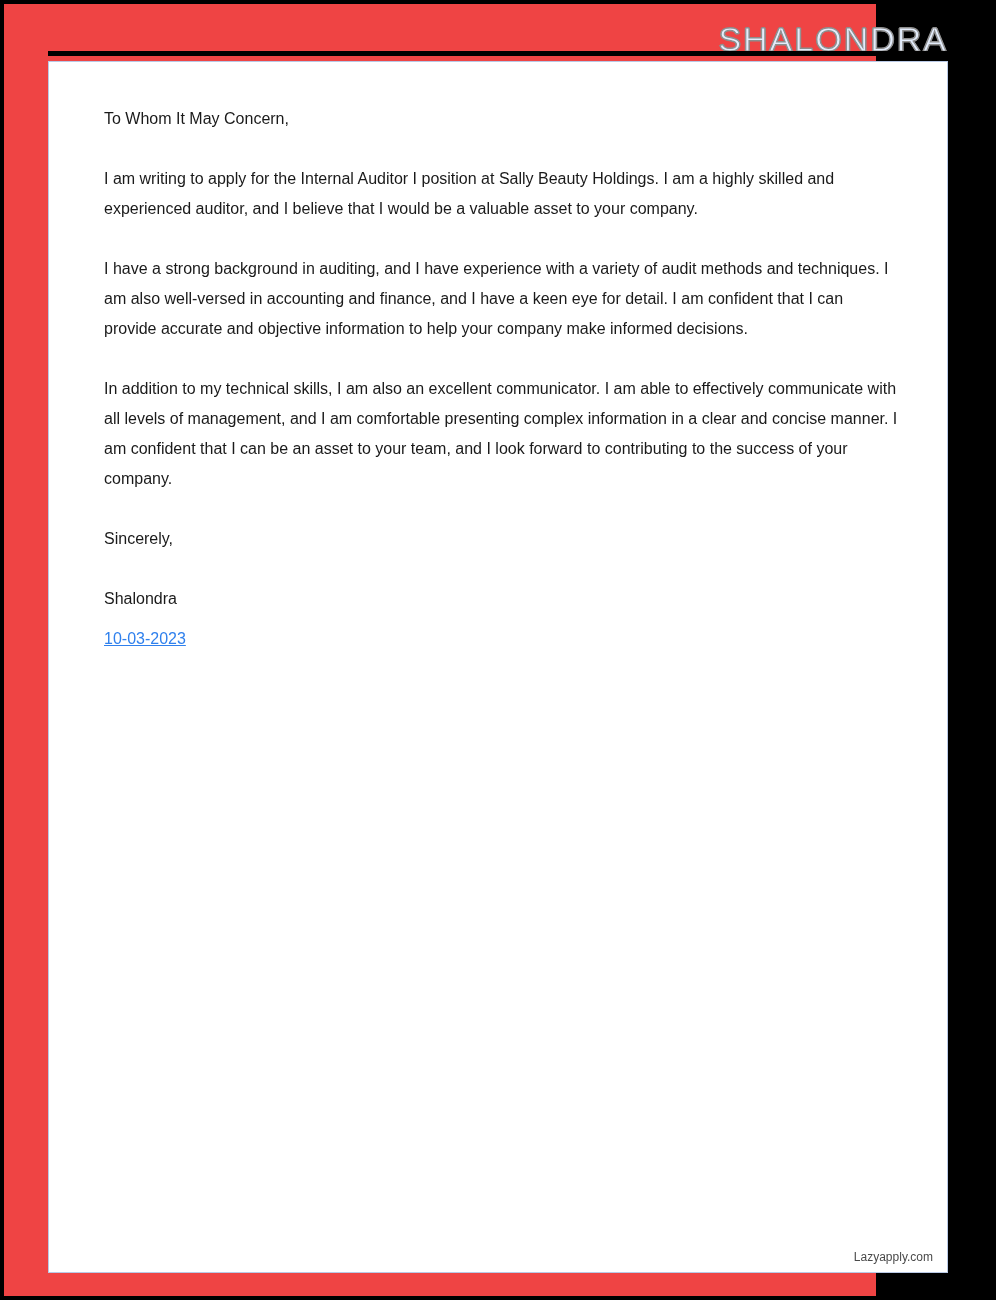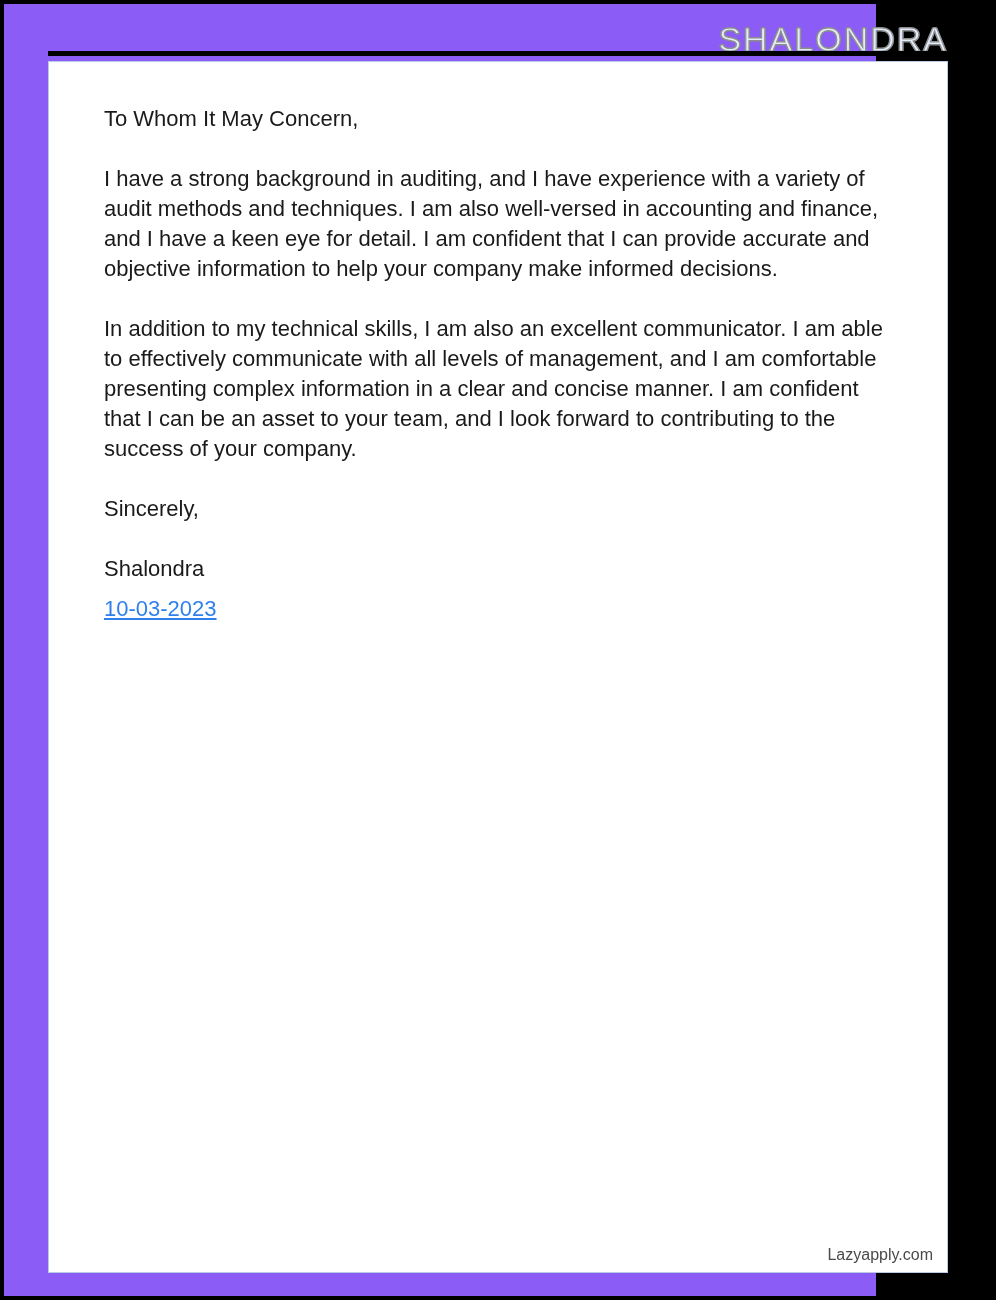--- a/index.html
+++ b/index.html
@@ -12,21 +12,21 @@
     background: #000;
     font-family: "DejaVu Sans", sans-serif;
     overflow: hidden;
   }
   .page {
     position: absolute;
     left: 4px;
     top: 4px;
     width: 872px;
     height: 1292px;
-    background: #8b5cf6;
+    background: #ef4444;
     box-sizing: border-box;
   }
   .header {
     position: absolute;
     left: 0;
     top: 0;
     width: 988px;
     height: 52px;
   }
   .brand {
@@ -63,57 +63,58 @@
   }
   .letter {
     position: absolute;
     left: 55px;
     top: 42px;
     width: 795px;
   }
   .letter p {
     margin: 0 0 30px 0;
     font-family: "Liberation Sans", sans-serif;
-    font-size: 22px;
+    font-size: 16px;
     line-height: 30px;
     color: #1a1a1a;
   }
   .letter p.tight {
     margin-bottom: 30px;
   }
   .date {
     margin: 0;
     font-family: "Liberation Sans", sans-serif;
     font-size: 17px;
     line-height: 30px;
     color: #2f80ed;
   }
   .footer {
     position: absolute;
     right: 14px;
     bottom: 8px;
     font-family: "Liberation Sans", sans-serif;
-    font-size: 16px;
+    font-size: 12px;
     color: #4a4a4a;
   }
 </style>
 </head>
 <body>
 
 <div class="page">
 
   <div class="header">
     <div class="brand">SHALONDRA</div>
     <div class="rule"></div>
   </div>
 
   <div class="sheet">
 
     <div class="letter">
       <p>To Whom It May Concern,</p>
+      <p>I am writing to apply for the Internal Auditor I position at Sally Beauty Holdings. I am a highly skilled and experienced auditor, and I believe that I would be a valuable asset to your company.</p>
       <p>I have a strong background in auditing, and I have experience with a variety of audit methods and techniques. I am also well-versed in accounting and finance, and I have a keen eye for detail. I am confident that I can provide accurate and objective information to help your company make informed decisions.</p>
       <p>In addition to my technical skills, I am also an excellent communicator. I am able to effectively communicate with all levels of management, and I am comfortable presenting complex information in a clear and concise manner. I am confident that I can be an asset to your team, and I look forward to contributing to the success of your company.</p>
       <p>Sincerely,</p>
       <p class="tight" style="margin-bottom:10px">Shalondra</p>
       <p class="date" style="color: rgb(47, 128, 237); text-decoration: underline;">10-03-2023</p>
     </div>
 
     <div class="footer">Lazyapply.com</div>
   </div>
 

